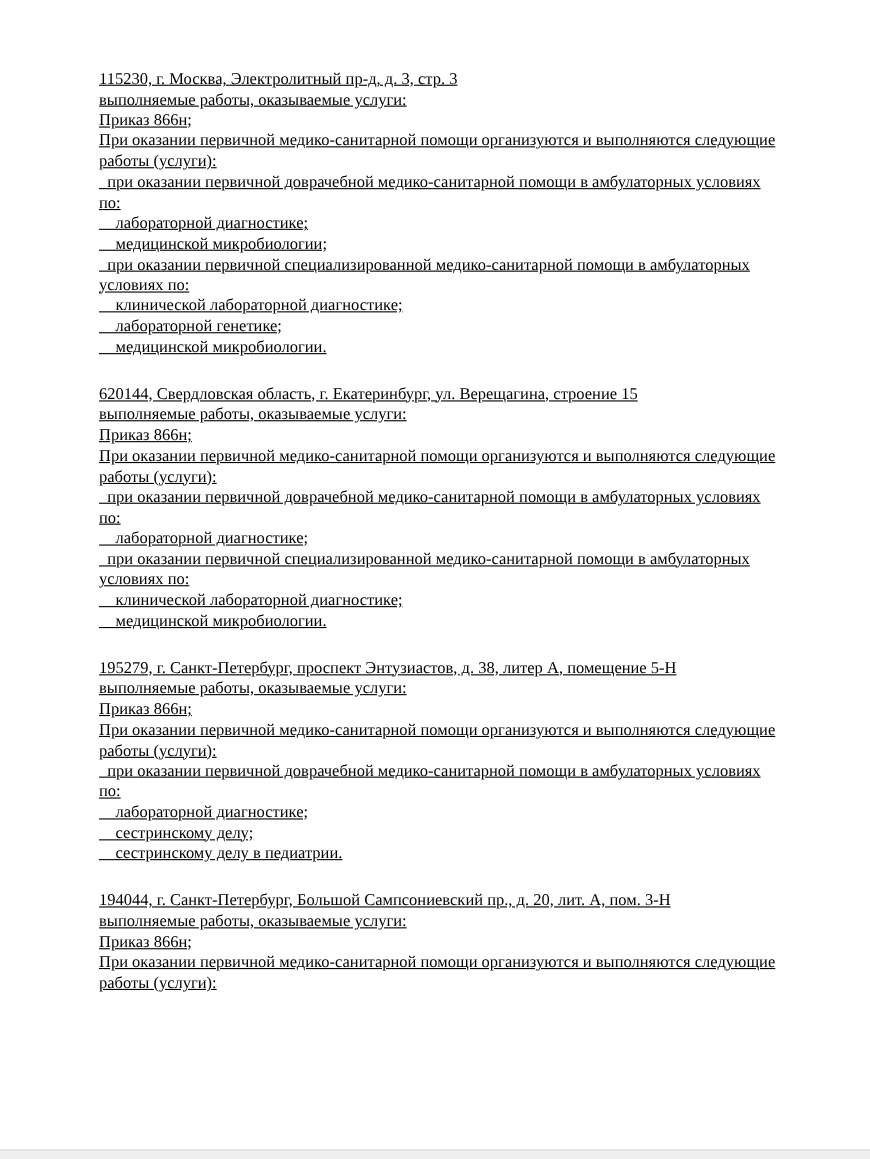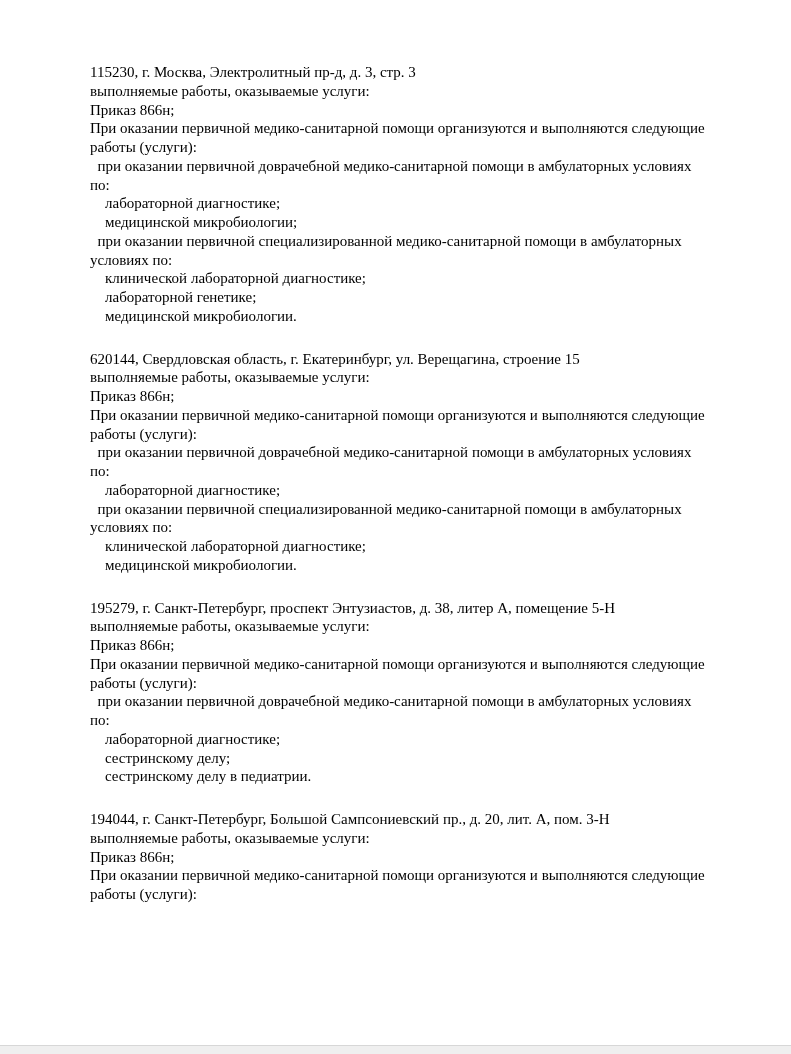--- a/index.html
+++ b/index.html
@@ -19,20 +19,21 @@
     left: 90px;
     top: 63px;
     width: 668px;
     color: #000000;
     font-size: 15px;
     line-height: 18.75px;
   }
   .block {
     white-space: pre;      
     margin: 0 0 24px 0;
+    text-decoration: underline;
   }
   .block:last-child {
     margin-bottom: 4px;
   }
   .hscrollbar {
     position: absolute;
     left: 0;
     bottom: 0;
     width: 791px;
     height: 8px;

